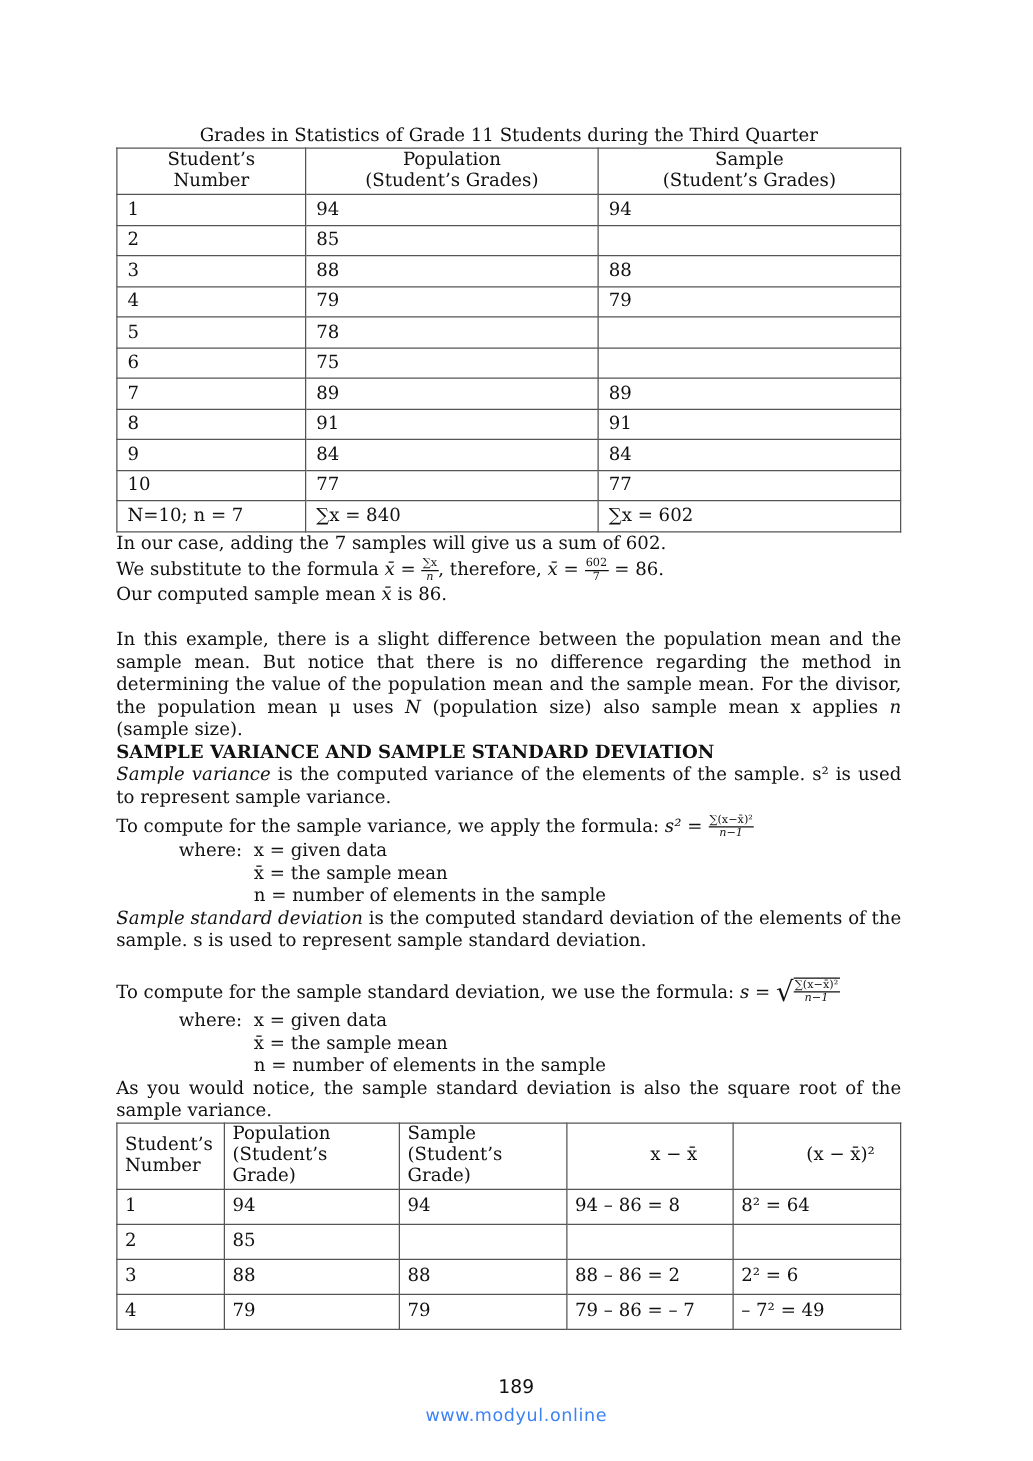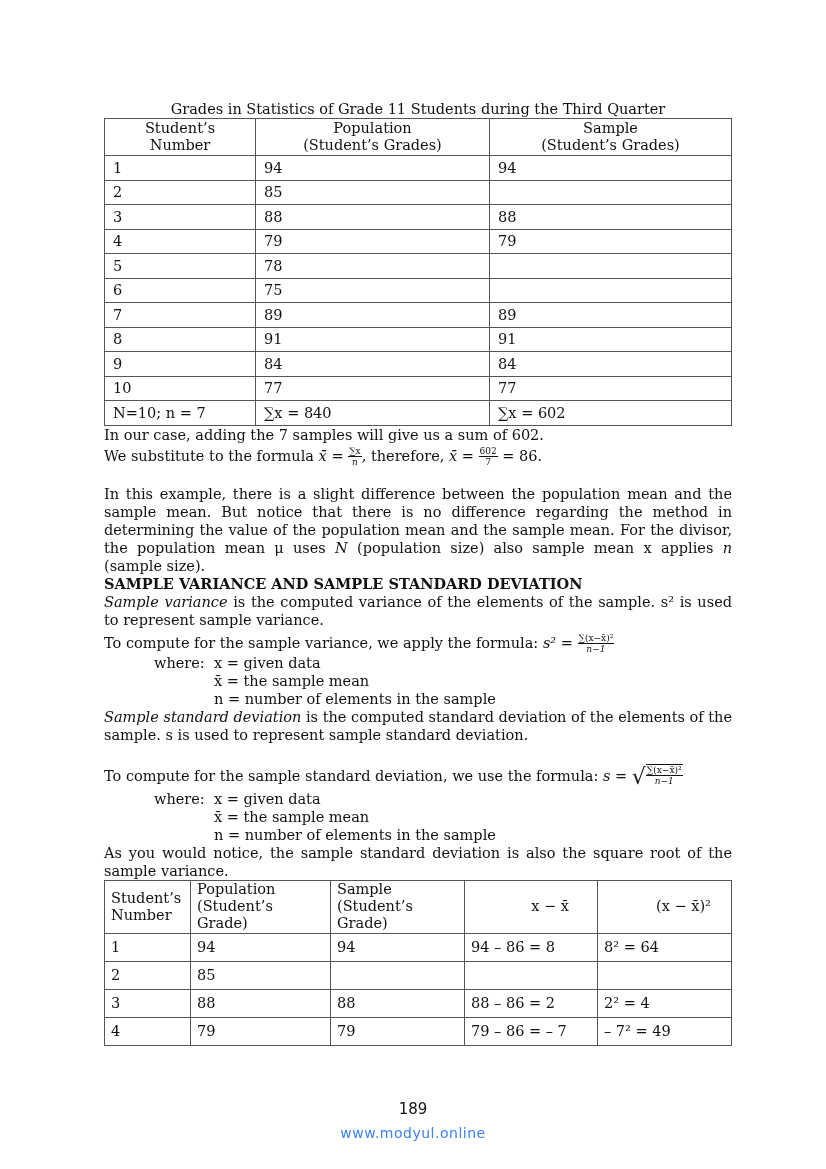--- a/index.html
+++ b/index.html
@@ -1,18 +1,18 @@
 <!DOCTYPE html>
 <html><head>
 <meta charset="utf-8">
 <style>
   html, body { margin: 0; padding: 0; background: #ffffff; }
   body { width: 826px; height: 1169px; position: relative; overflow: hidden;
          font-family: "DejaVu Serif", "Liberation Serif", serif; color: #111; }
-  .page { position: absolute; left: 104px; top: 100px; width: 628px; font-size: 14.5px; line-height: 18px; }
+  .page { position: absolute; left: 93px; top: 100px; width: 628px; font-size: 14.5px; line-height: 18px; }
   .title { text-align: center; font-size: 14.5px; line-height: 18px; }
   table { border-collapse: collapse; width: 100%; }
   td, th { border: 1px solid #555; font-weight: normal; font-size: 14.5px; padding: 0 8px; vertical-align: middle; }
   .t1 th { height: 36px; line-height: 17px; text-align: center; }
   .t1 td { height: 23.5px; }
   .t1 col.c1 { width: 151px; } .t1 col.c2 { width: 234px; }
   p { margin: 0; }
   .just { text-align: justify; }
   .gap { height: 18px; }
   i { font-style: italic; }
@@ -113,20 +113,23 @@
   <p>In our case, adding the 7 samples will give us a sum of 602.</p>
   <p style="margin-top:2px;">
     <span>We substitute to the formula </span><i>x̄</i><span> = </span><span class="frac">
         <span class="num">∑x</span>
         <i>n</i>
       </span><span>, therefore, </span><i>x̄</i><span> = </span><span class="frac">
         <span class="num">602</span>
         <span>7</span>
       </span><span> = 86.</span>
   </p>
+  <p>
+    <span>Our computed sample mean </span><i>x̄</i><span> is 86.</span>
+  </p>
   <div class="gap"></div>
   <p class="just">
     <span>In this example, there is a slight difference between the population mean and the sample mean. But notice that there is no difference regarding the method in determining the value of the population mean and the sample mean. For the divisor, the population mean μ uses </span><i>N</i><span> (population size) also sample mean x applies </span><i>n</i><span> (sample size).</span>
   </p>
   <p class="bold">SAMPLE VARIANCE AND SAMPLE STANDARD DEVIATION</p>
   <p class="just">
     <i>Sample variance</i><span> is the computed variance of the elements of the sample. s² is used to represent sample variance.</span>
   </p>
   <p style="margin-top:4px;">
     <span>To compute for the sample variance, we apply the formula: </span><i>s²</i><span> = </span><span class="frac">
@@ -206,21 +209,21 @@
           <td>85</td>
           <td></td>
           <td></td>
           <td></td>
         </tr>
         <tr>
           <td>3</td>
           <td>88</td>
           <td>88</td>
           <td>88 – 86 = 2</td>
-          <td>2² = 4</td>
+          <td>2² = 6</td>
         </tr>
         <tr>
           <td>4</td>
           <td>79</td>
           <td>79</td>
           <td>79 – 86 = – 7</td>
           <td>– 7² = 49</td>
         </tr>
       </tbody>
   </table>

